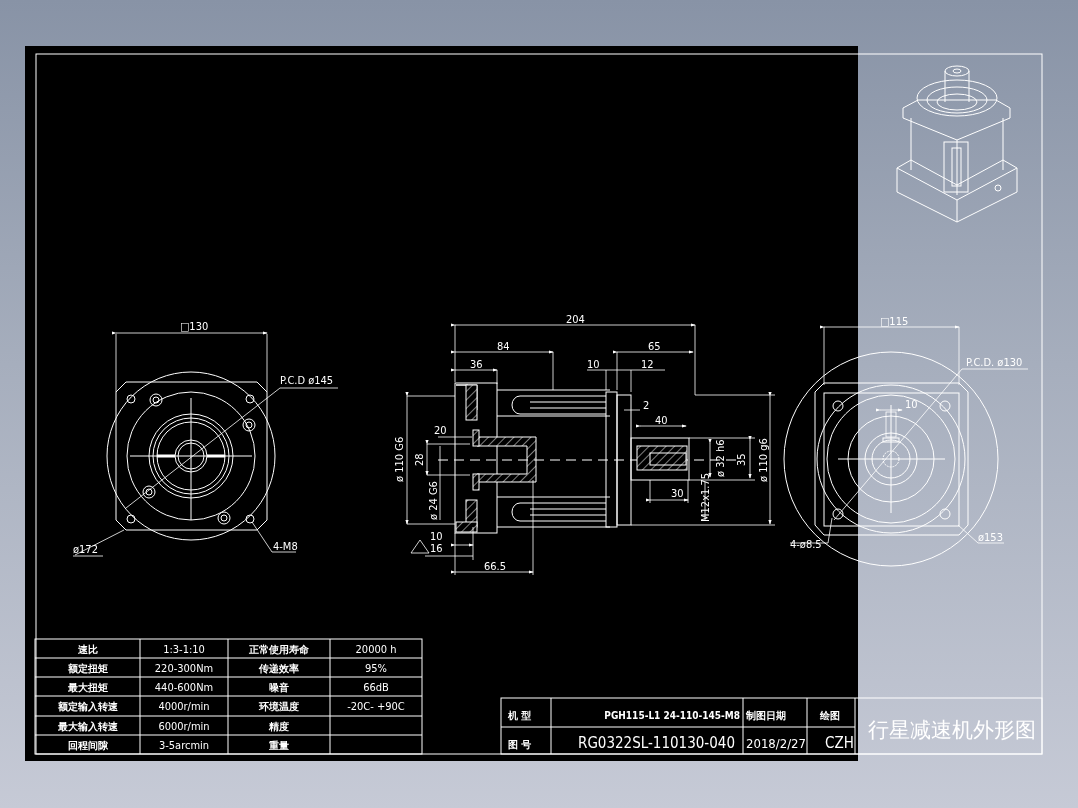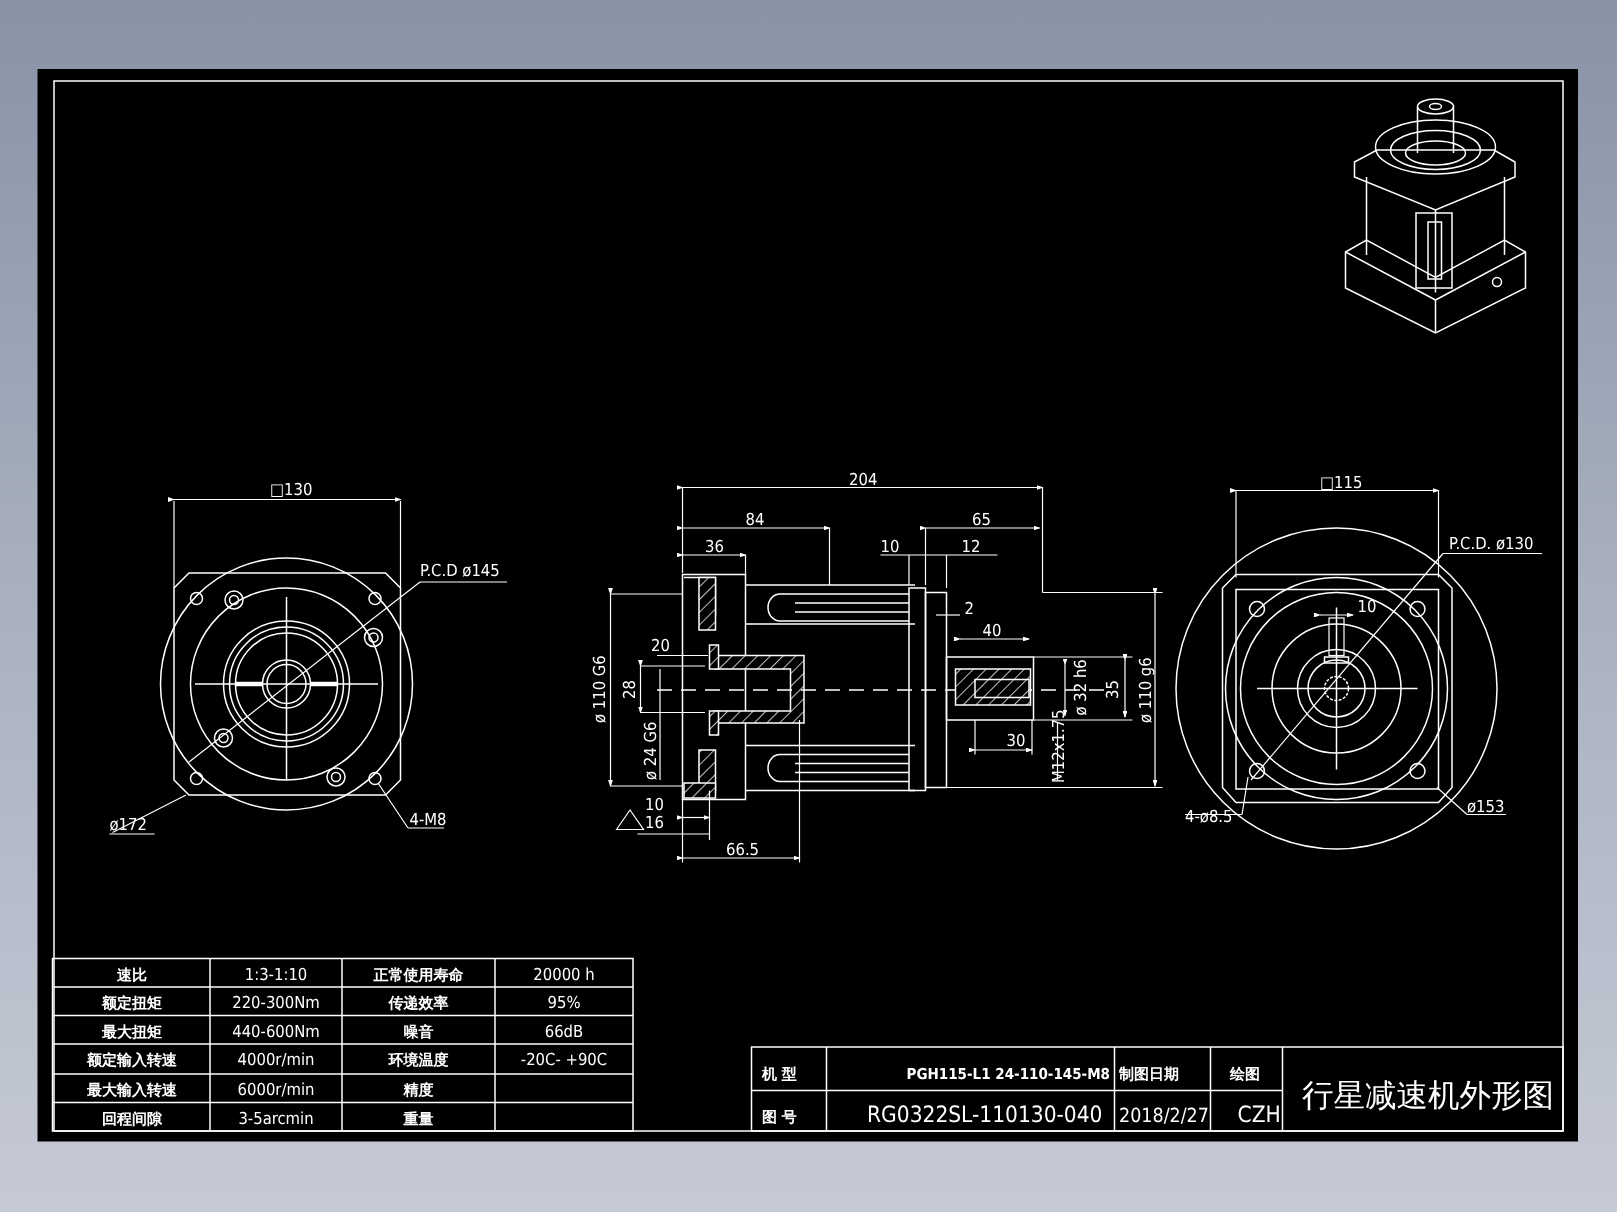--- a/index.html
+++ b/index.html
@@ -2,21 +2,21 @@
 <html><head>
 <meta charset="utf-8">
 <style>
   html, body { margin:0; padding:0; }
   body {
     width:1078px; height:808px; overflow:hidden;
     background: linear-gradient(180deg, #8893a6 0%, #a6aebd 45%, #c6cad6 100%);
     font-family: "DejaVu Sans Mono", monospace;
     position:relative;
   }
-  #sheet { position:absolute; left:25px; top:46px; width:1027px; height:715px; background:#000; }
+  #sheet { position:absolute; left:25px; top:46px; width:833px; height:715px; background:#000; }
   svg { position:absolute; left:0; top:0; }
   svg text { fill:#fff; font-family:"DejaVu Sans Condensed","DejaVu Sans",sans-serif; }
   .ln { stroke:#fff; stroke-width:1; fill:none; }
   .thin { stroke:#fff; stroke-width:0.8; fill:none; }
   .dash { stroke:#fff; stroke-width:1; fill:none; stroke-dasharray:10 6; }
   .hatch { fill:url(#hatch); stroke:#fff; stroke-width:1; }
   .dim { font-size:11px; }
   .tbl { font-size:11px; }
   .tblb { font-size:10px; font-weight:bold; }
 </style>

